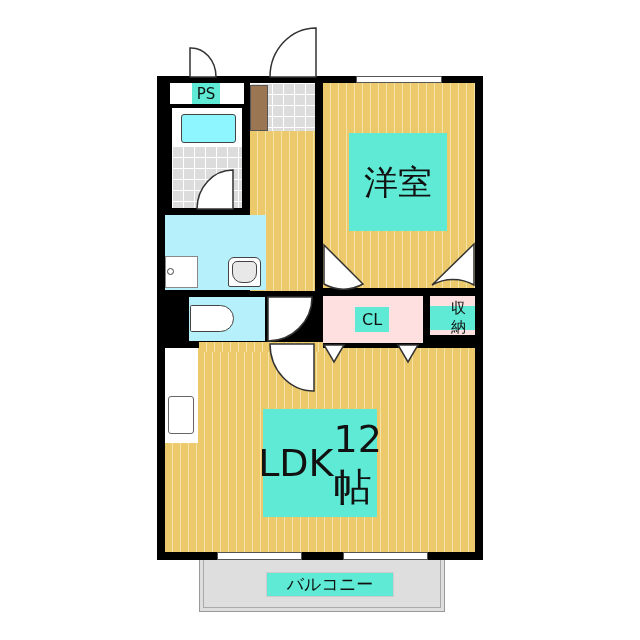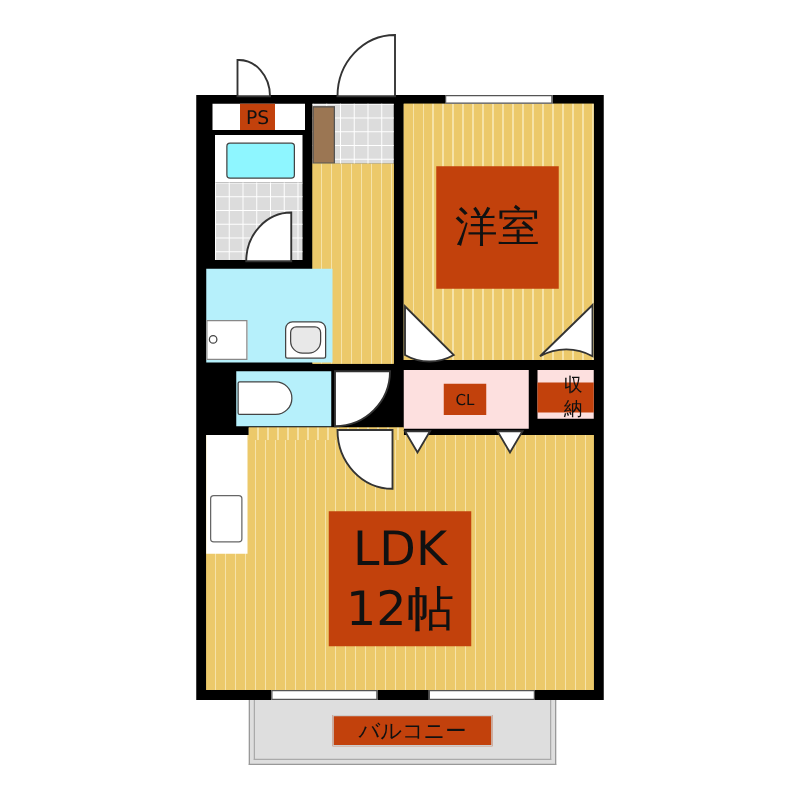--- a/index.html
+++ b/index.html
@@ -3,21 +3,21 @@
 <meta charset="utf-8">
 <style>
   html,body{margin:0;padding:0;background:#ffffff;}
   body{width:640px;height:640px;position:relative;overflow:hidden;font-family:"DejaVu Sans","Liberation Sans",sans-serif;}
   .abs{position:absolute;box-sizing:border-box;}
   .wall{background:#000;}
   .floor{background-color:#ecc96a;background-image:repeating-linear-gradient(90deg,#ecc96a 0px,#ecc96a 7px,#f6e3a8 7px,#f6e3a8 8px);}
   .tile{background-color:#dcdcdc;background-image:linear-gradient(#ffffff 1px,transparent 1px),linear-gradient(90deg,#ffffff 1px,transparent 1px);background-size:11px 11px;}
   .aqua{background:#b6f0fb;}
   .pink{background:#fde0df;}
-  .label{background:#c2410c;display:flex;align-items:center;justify-content:center;color:#111;}
+  .label{background:#5eead4;display:flex;align-items:center;justify-content:center;color:#111;}
   svg{position:absolute;overflow:visible;}
 </style>
 </head>
 <body>
 
 <div class="abs" style="left:199px;top:556px;width:246px;height:56px;background:#dedede;border:1.5px solid #999;border-top:none;"></div>
 <div class="abs" style="left:203px;top:556px;width:238px;height:52px;border:1px solid #aaa;border-top:none;"></div>
 <div class="abs label" style="left:266px;top:572px;width:128px;height:25px;font-size:17px;border:1px solid #ccc;">バルコニー</div>
 
 <div class="abs wall" style="left:157px;top:76px;width:326px;height:484px;"></div>
@@ -42,29 +42,29 @@
 <div class="abs aqua" style="left:165px;top:215px;width:101px;height:75px;"></div>
 <div class="abs" style="left:165px;top:256px;width:33px;height:32px;background:#fff;border:1px solid #888;"></div>
 <div class="abs" style="left:167px;top:268px;width:7px;height:7px;border:1px solid #444;border-radius:50%;"></div>
 <div class="abs" style="left:228px;top:257px;width:33px;height:30px;background:#fff;border:1.5px solid #444;border-radius:6px 6px 2px 2px;"></div>
 <div class="abs" style="left:232px;top:261px;width:25px;height:22px;background:#e8e8e8;border:1px solid #444;border-radius:5px 5px 10px 10px;"></div>
 
 <div class="abs aqua" style="left:189px;top:297px;width:76px;height:44px;"></div>
 <div class="abs" style="left:190px;top:305px;width:44px;height:27px;background:#fff;border:1.5px solid #444;border-radius:2px 16px 16px 2px;"></div>
 
 <div class="abs pink" style="left:323px;top:296px;width:100px;height:47px;"></div>
-<div class="abs label" style="left:355px;top:307px;width:34px;height:25px;font-size:12px;">CL</div>
+<div class="abs label" style="left:355px;top:307px;width:34px;height:25px;font-size:16px;">CL</div>
 <div class="abs pink" style="left:430px;top:296px;width:45px;height:39px;"></div>
 <div class="abs label" style="left:430px;top:306px;width:45px;height:24px;font-size:15px;padding-left:21px;">収納</div>
 
 <div class="abs floor" style="left:165px;top:348px;width:310px;height:204px;"></div>
 <div class="abs floor" style="left:199px;top:342px;width:124px;height:10px;"></div>
 <div class="abs" style="left:165px;top:348px;width:33px;height:95px;background:#fff;"></div>
 <div class="abs" style="left:168px;top:396px;width:26px;height:38px;background:#fff;border:1.5px solid #666;border-radius:3px;"></div>
-<div class="abs label" style="left:263px;top:409px;width:114px;height:108px;flex-direction:column;font-size:38px;line-height:48px;align-items:center;">
+<div class="abs label" style="left:263px;top:409px;width:114px;height:108px;flex-direction:row;font-size:38px;line-height:48px;align-items:center;">
   <span>LDK</span>
   <span>12帖</span>
 </div>
 
 <div class="abs" style="left:356px;top:76px;width:86px;height:7px;background:#fff;border:1px solid #555;"></div>
 <div class="abs" style="left:217px;top:552px;width:85px;height:8px;background:#fff;border:1px solid #555;"></div>
 <div class="abs" style="left:343px;top:552px;width:85px;height:8px;background:#fff;border:1px solid #555;"></div>
 
 <svg width="640" height="640" style="left:0;top:0;">
   <g fill="#fff" stroke="#333" stroke-width="1.5">

